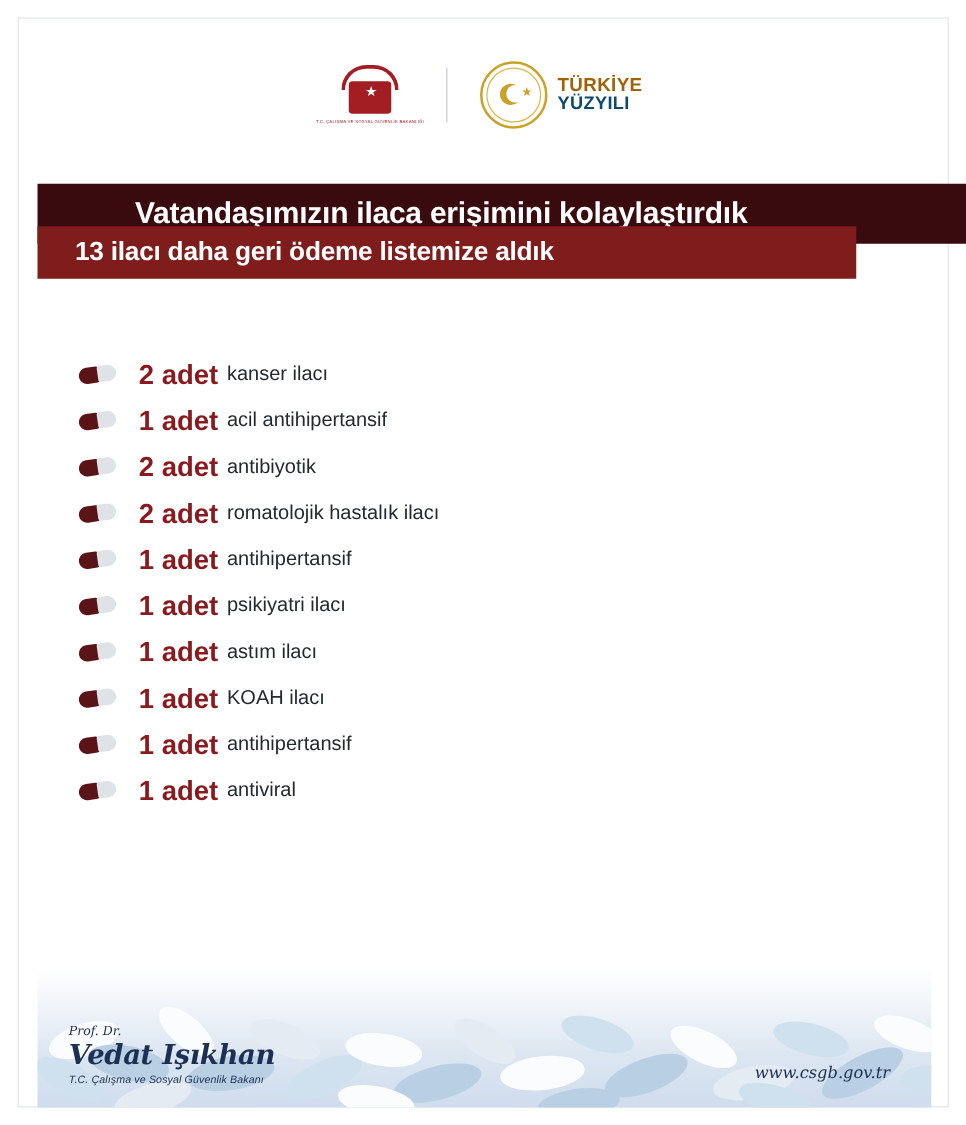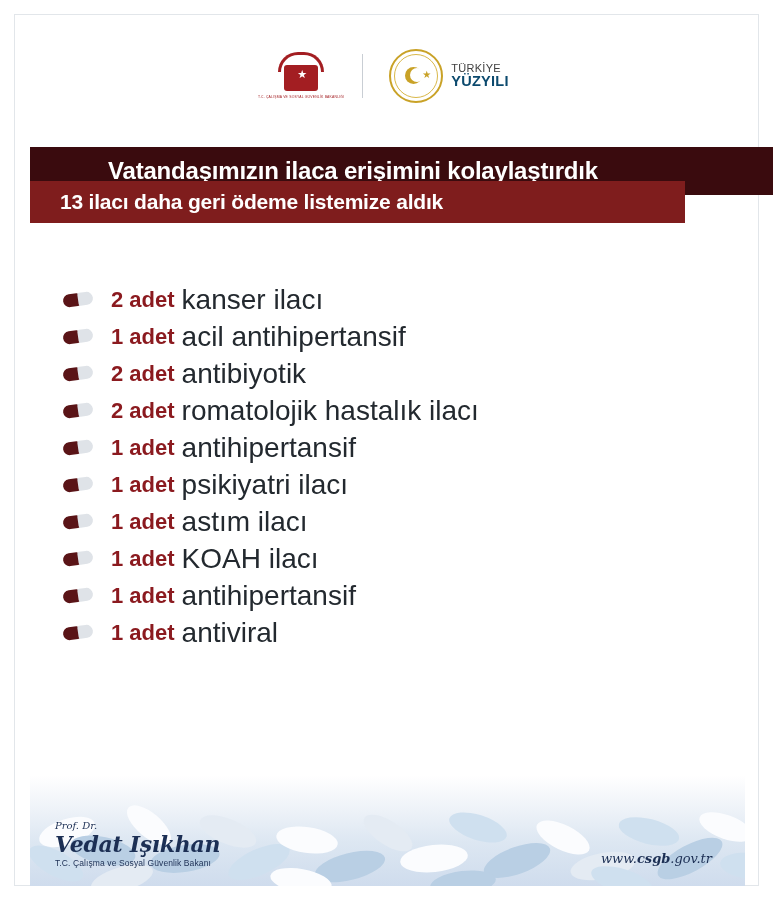--- a/index.html
+++ b/index.html
@@ -140,23 +140,23 @@
     position: absolute;
     left: 33px; top: 21px;
     color: #c9a227;
     font-size: 10px;
     line-height: 10px;
   }
   .yuzyil-text {
     line-height: 1.02;
   }
   .yuzyil-text .l1 {
-    font-size: 11px;
-    font-weight: normal;
-    color: #404040;
+    font-size: 15px;
+    font-weight: bold;
+    color: #a16207;
     letter-spacing: 0.3px;
   }
   .yuzyil-text .l2 {
     font-size: 14.5px;
     font-weight: bold;
     color: #0c4a6e;
     letter-spacing: 0.3px;
   }
 
   
@@ -230,21 +230,21 @@
   }
   .med-qty {
     color: #8b1a1f;
     font-size: 22px;
     font-weight: bold;
     margin-right: 7px;
     white-space: nowrap;
   }
   .med-name {
     color: #23292f;
-    font-size: 28px;
+    font-size: 16px;
     white-space: nowrap;
   }
 
   
   .summary {
     position: absolute;
     left: 32px; top: 598px;
     width: 700px;
   }
   .sum-line1 {
@@ -311,30 +311,31 @@
     font-weight: bold;
     font-style: italic;
     font-family: "DejaVu Serif", serif;
     letter-spacing: -0.3px;
     margin-top: 1px;
   }
   .sig-role {
     font-size: 8.5px;
     margin-top: 3px;
     letter-spacing: 0.1px;
+    font-style: italic;
   }
   .website {
     position: absolute;
     right: 46px; top: 836px;
     color: #1c2f54;
     font-size: 13px;
     font-style: italic;
     font-family: "DejaVu Serif", serif;
   }
-  .website b { font-weight: bold; font-style: italic; }
+  .website b { font-weight: normal; font-style: italic; }
 </style>
 </head>
 <body>
 
 <div class="poster">
   <div class="inner-frame">
 
     <div class="logo-row">
       <div class="ministry-logo">
         <div class="ministry-crest">

